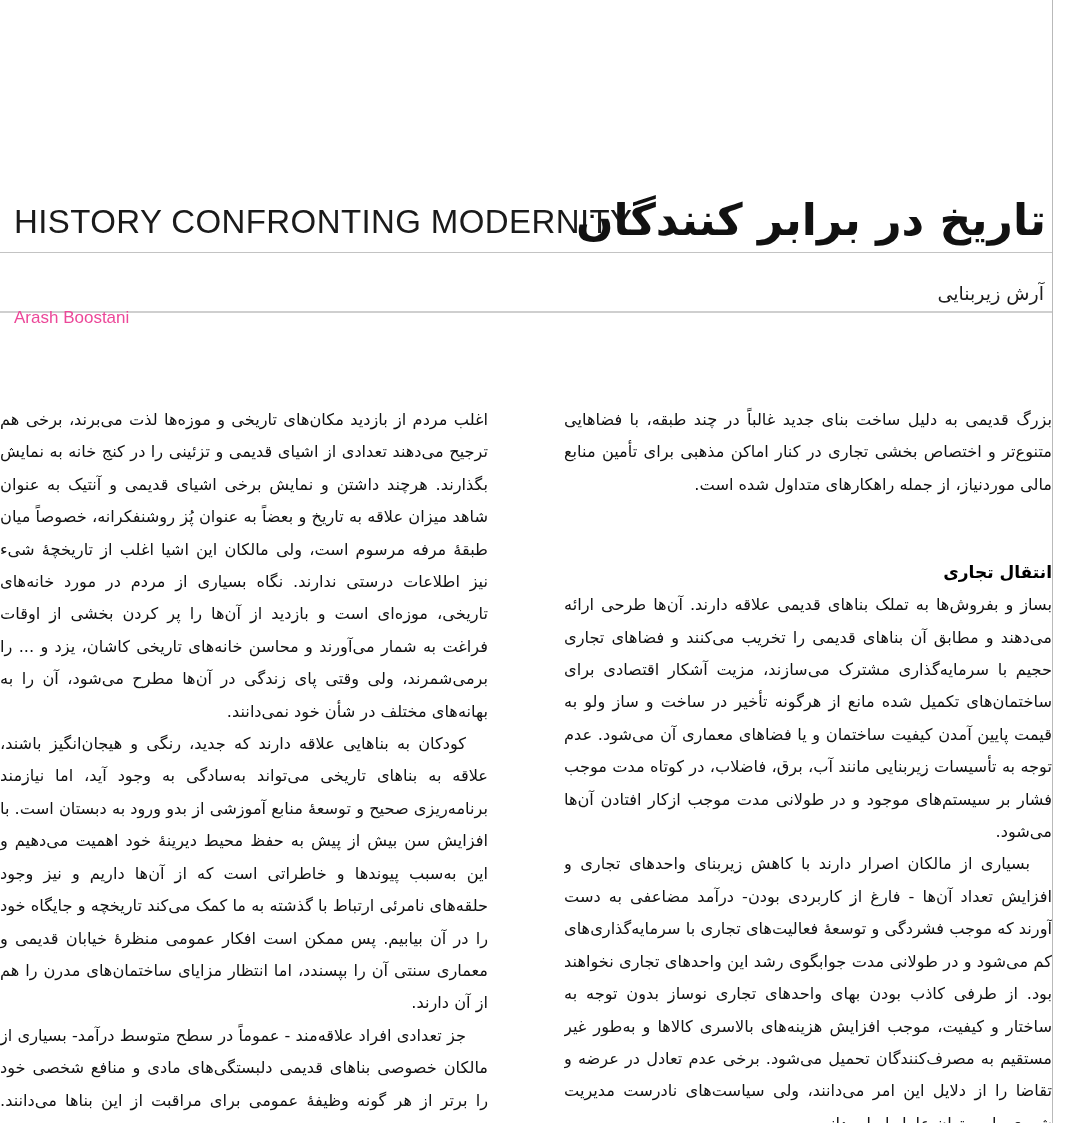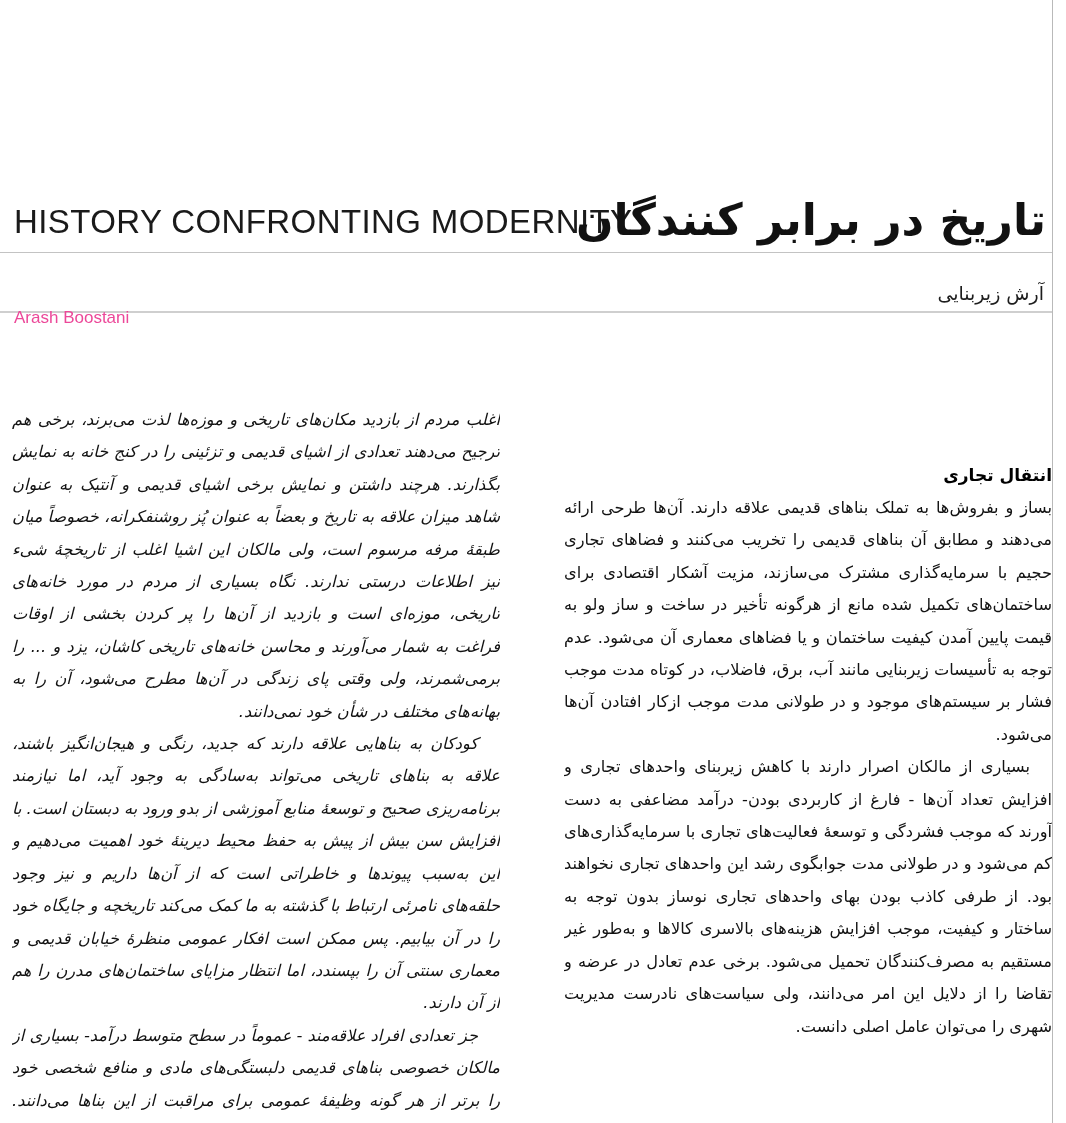--- a/index.html
+++ b/index.html
@@ -129,21 +129,21 @@
     direction: rtl;
     text-align: justify;
     text-align-last: right;
     font-family: "DejaVu Sans", sans-serif;
     font-size: 16.2px;
     line-height: 32.4px;
     color: #121212;
     overflow: hidden;
     height: 719px;
   }
-  .column.col-right { margin-left: 12px; font-style: italic; }
+  .column.col-right { margin-left: 0; }
   .column.col-left  { margin-right: 0; }
 
   .column p {
     margin: 0;
     text-indent: 22px;
   }
   .column p.no-indent { text-indent: 0; }
 
   .subhead {
     margin: 22px 0 2px 0;
@@ -181,20 +181,21 @@
   <div class="body-area">
 
     <div class="column col-right">
       <p class="no-indent">اغلب مردم از بازدید مکان‌های تاریخی و موزه‌ها لذت می‌برند، برخی هم ترجیح می‌دهند تعدادی از اشیای قدیمی و تزئینی را در کنج خانه به نمایش بگذارند. هرچند داشتن و نمایش برخی اشیای قدیمی و آنتیک به عنوان شاهد میزان علاقه به تاریخ و بعضاً به عنوان پُز روشنفکرانه، خصوصاً میان طبقهٔ مرفه مرسوم است، ولی مالکان این اشیا اغلب از تاریخچهٔ شیء نیز اطلاعات درستی ندارند. نگاه بسیاری از مردم در مورد خانه‌های تاریخی، موزه‌ای است و بازدید از آن‌ها را پر کردن بخشی از اوقات فراغت به شمار می‌آورند و محاسن خانه‌های تاریخی کاشان، یزد و ... را برمی‌شمرند، ولی وقتی پای زندگی در آن‌ها مطرح می‌شود، آن را به بهانه‌های مختلف در شأن خود نمی‌دانند.</p>
       <p>کودکان به بناهایی علاقه دارند که جدید، رنگی و هیجان‌انگیز باشند، علاقه به بناهای تاریخی می‌تواند به‌سادگی به وجود آید، اما نیازمند برنامه‌ریزی صحیح و توسعهٔ منابع آموزشی از بدو ورود به دبستان است. با افزایش سن بیش از پیش به حفظ محیط دیرینهٔ خود اهمیت می‌دهیم و این به‌سبب پیوندها و خاطراتی است که از آن‌ها داریم و نیز وجود حلقه‌های نامرئی ارتباط با گذشته به ما کمک می‌کند تاریخچه و جایگاه خود را در آن بیابیم. پس ممکن است افکار عمومی منظرهٔ خیابان قدیمی و معماری سنتی آن را بپسندد، اما انتظار مزایای ساختمان‌های مدرن را هم از آن دارند.</p>
       <p>جز تعدادی افراد علاقه‌مند - عموماً در سطح متوسط درآمد- بسیاری از مالکان خصوصی بناهای قدیمی دلبستگی‌های مادی و منافع شخصی خود را برتر از هر گونه وظیفهٔ عمومی برای مراقبت از این بناها می‌دانند. حلقهٔ پیونددهندهٔ مالکان قدیمی با بنا، مجموعه خاطرات و رشته‌های نامرئی اما قوی روابط اجتماعی با همسایگان است، ولی این پیوند با نسل بعدی چنان سست است که به محض انتقال مالکیت به نسل بعدی با فروش و یا بازسازی برای کسب درآمد، رشتهٔ این پیوندها را پاره می‌کند.</p>
 
     </div>
 
     <div class="column col-left">
+      <p class="no-indent">بزرگ قدیمی به دلیل ساخت بنای جدید غالباً در چند طبقه، با فضاهایی متنوع‌تر و اختصاص بخشی تجاری در کنار اماکن مذهبی برای تأمین منابع مالی موردنیاز، از جمله راهکارهای متداول شده است.</p>
 
       <div class="spacer-block"></div>
 
       <div class="subhead">انتقال تجاری</div>
 
       <p class="no-indent">بساز و بفروش‌ها به تملک بناهای قدیمی علاقه دارند. آن‌ها طرحی ارائه می‌دهند و مطابق آن بناهای قدیمی را تخریب می‌کنند و فضاهای تجاری حجیم با سرمایه‌گذاری مشترک می‌سازند، مزیت آشکار اقتصادی برای ساختمان‌های تکمیل شده مانع از هرگونه تأخیر در ساخت و ساز ولو به قیمت پایین آمدن کیفیت ساختمان و یا فضاهای معماری آن می‌شود. عدم توجه به تأسیسات زیربنایی مانند آب، برق، فاضلاب، در کوتاه مدت موجب فشار بر سیستم‌های موجود و در طولانی مدت موجب ازکار افتادن آن‌ها می‌شود.</p>
       <p>بسیاری از مالکان اصرار دارند با کاهش زیربنای واحدهای تجاری و افزایش تعداد آن‌ها - فارغ از کاربردی بودن- درآمد مضاعفی به دست آورند که موجب فشردگی و توسعهٔ فعالیت‌های تجاری با سرمایه‌گذاری‌های کم می‌شود و در طولانی مدت جوابگوی رشد این واحدهای تجاری نخواهند بود. از طرفی کاذب بودن بهای واحدهای تجاری نوساز بدون توجه به ساختار و کیفیت، موجب افزایش هزینه‌های بالاسری کالاها و به‌طور غیر مستقیم به مصرف‌کنندگان تحمیل می‌شود. برخی عدم تعادل در عرضه و تقاضا را از دلایل این امر می‌دانند، ولی سیاست‌های نادرست مدیریت شهری را می‌توان عامل اصلی دانست.</p>
 
     </div>
 

